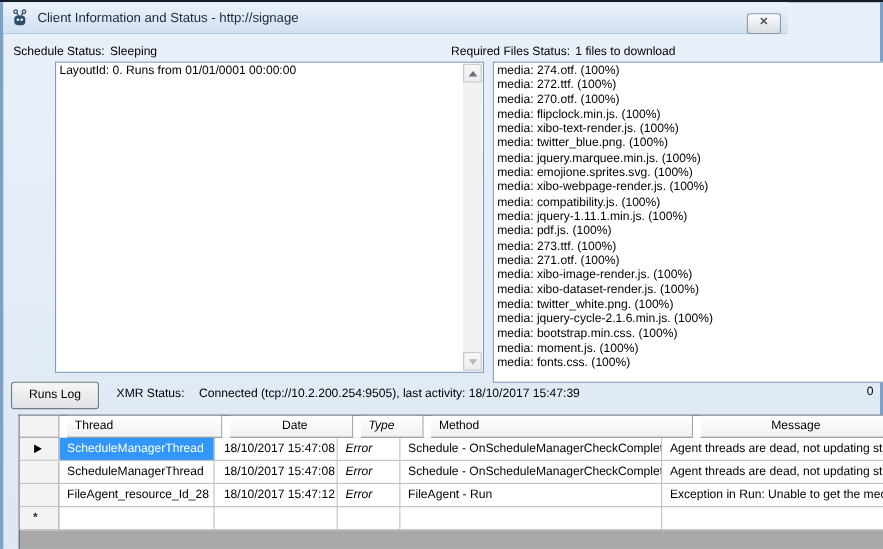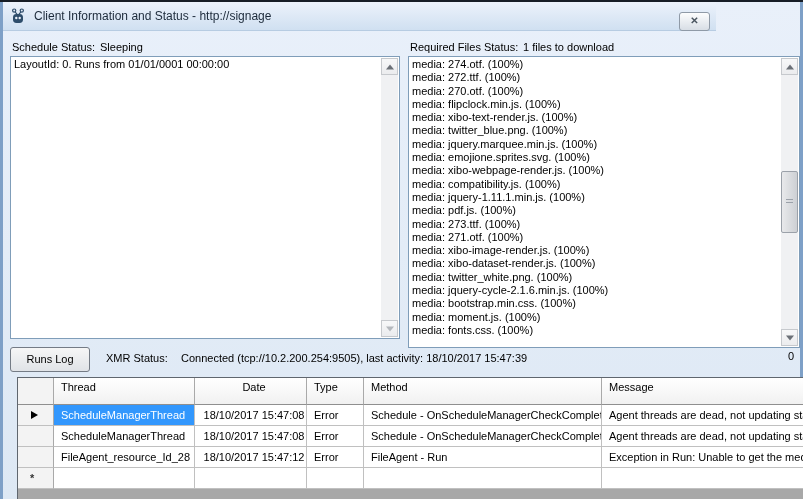--- a/index.html
+++ b/index.html
@@ -13,21 +13,21 @@
   .titlebar{position:absolute;left:3px;top:2px;width:713px;height:28px;
             background:linear-gradient(#ecf2fb,#d0e0f1);border-bottom:1px solid #b7cce2;}
   .app-icon{position:absolute;left:7px;top:6px;width:16px;height:16px;}
   .title{position:absolute;left:31px;top:0;line-height:28px;font-size:12px;color:#1c2a3a;white-space:nowrap;}
   .close-btn{position:absolute;right:6px;top:10px;width:29px;height:17px;border:1px solid #8f9aa7;
              border-radius:3px;background:linear-gradient(#fcfdfe,#d8dee5);color:#49545f;
              font-weight:bold;font-size:10px;text-align:center;line-height:15px;cursor:default;}
 
   .fieldlabel{position:absolute;white-space:nowrap;}
 
-  .textbox{position:absolute;background:#fff;border:1px solid #7f9db9;box-sizing:border-box;}
+  .textbox{position:absolute;background:#fff;border:1px solid #7f9db9;box-sizing:border-box;margin-left:40px;}
   #schedule-box{left:10px;top:56px;width:390px;height:283px;}
   #files-box{left:408px;top:56px;width:392px;height:292px;}
   .box-content{position:absolute;left:3px;top:1px;right:20px;bottom:1px;overflow:hidden;
                line-height:13.3px;white-space:nowrap;}
   .file-line{height:13.3px;}
 
   .sb{position:absolute;top:1px;right:1px;bottom:1px;width:17px;background:#f0f1f3;}
   .sb-btn{position:absolute;left:0;width:17px;height:17px;background:linear-gradient(#f7f8f9,#ebecee);
           border:1px solid #c6c9cd;box-sizing:border-box;}
   .sb-btn.up{top:0;}
@@ -42,30 +42,30 @@
             background:repeating-linear-gradient(#9ba1a9 0 1px,transparent 1px 3px);}
 
   .btn{position:absolute;left:10px;top:347px;width:80px;height:25px;border:1px solid #747b85;
        border-radius:3px;background:linear-gradient(#f6f6f6,#e0e3e7);text-align:center;
        line-height:23px;box-sizing:border-box;cursor:default;}
   .statusline{position:absolute;top:352px;white-space:nowrap;}
 
   .grid{position:absolute;left:17px;top:377px;width:786px;height:122px;background:#a8a8a8;
         border-left:1px solid #5f666e;border-top:1px solid #5f666e;box-sizing:border-box;}
   .grow{display:flex;background:#fff;height:21px;}
-  .grow.head{height:27px;}
+  .grow.head{height:20px;gap:7px;}
   .gc{box-sizing:border-box;border-right:1px solid #c0c0c0;border-bottom:1px solid #c0c0c0;
       padding:0 0 0 7px;line-height:20px;white-space:nowrap;overflow:hidden;}
   .head .gc{background:linear-gradient(#ffffff,#f1f1f1);border-right:1px solid #a9a9a9;border-bottom:1px solid #8f8f8f;line-height:19px;}
   .gc.c0{width:36px;padding:0;background:#f3f3f3;border-right:1px solid #a9a9a9;position:relative;}
   .gc.c1{width:141px;}
   .gc.c2{width:112px;text-align:center;}
-  .gc.c3{width:57px;}
+  .gc.c3{width:57px;font-style:italic;}
   .gc.c4{width:238px;}
-  .gc.c5{flex:1;border-right:none;}
+  .gc.c5{flex:1;border-right:none;text-align:center;}
   .gc.sel{background:var(--sel,#3297fd);color:#fff;}
   .cur-arrow{position:absolute;left:13px;top:6px;width:0;height:0;
              border-top:4.5px solid transparent;border-bottom:4.5px solid transparent;border-left:7px solid #000;}
   .newmark{position:absolute;left:12px;top:0;line-height:21px;font-weight:bold;color:#333;}
 </style>
 </head>
 <body>
 
 <div id="win">
   <div class="edge-top"></div>

